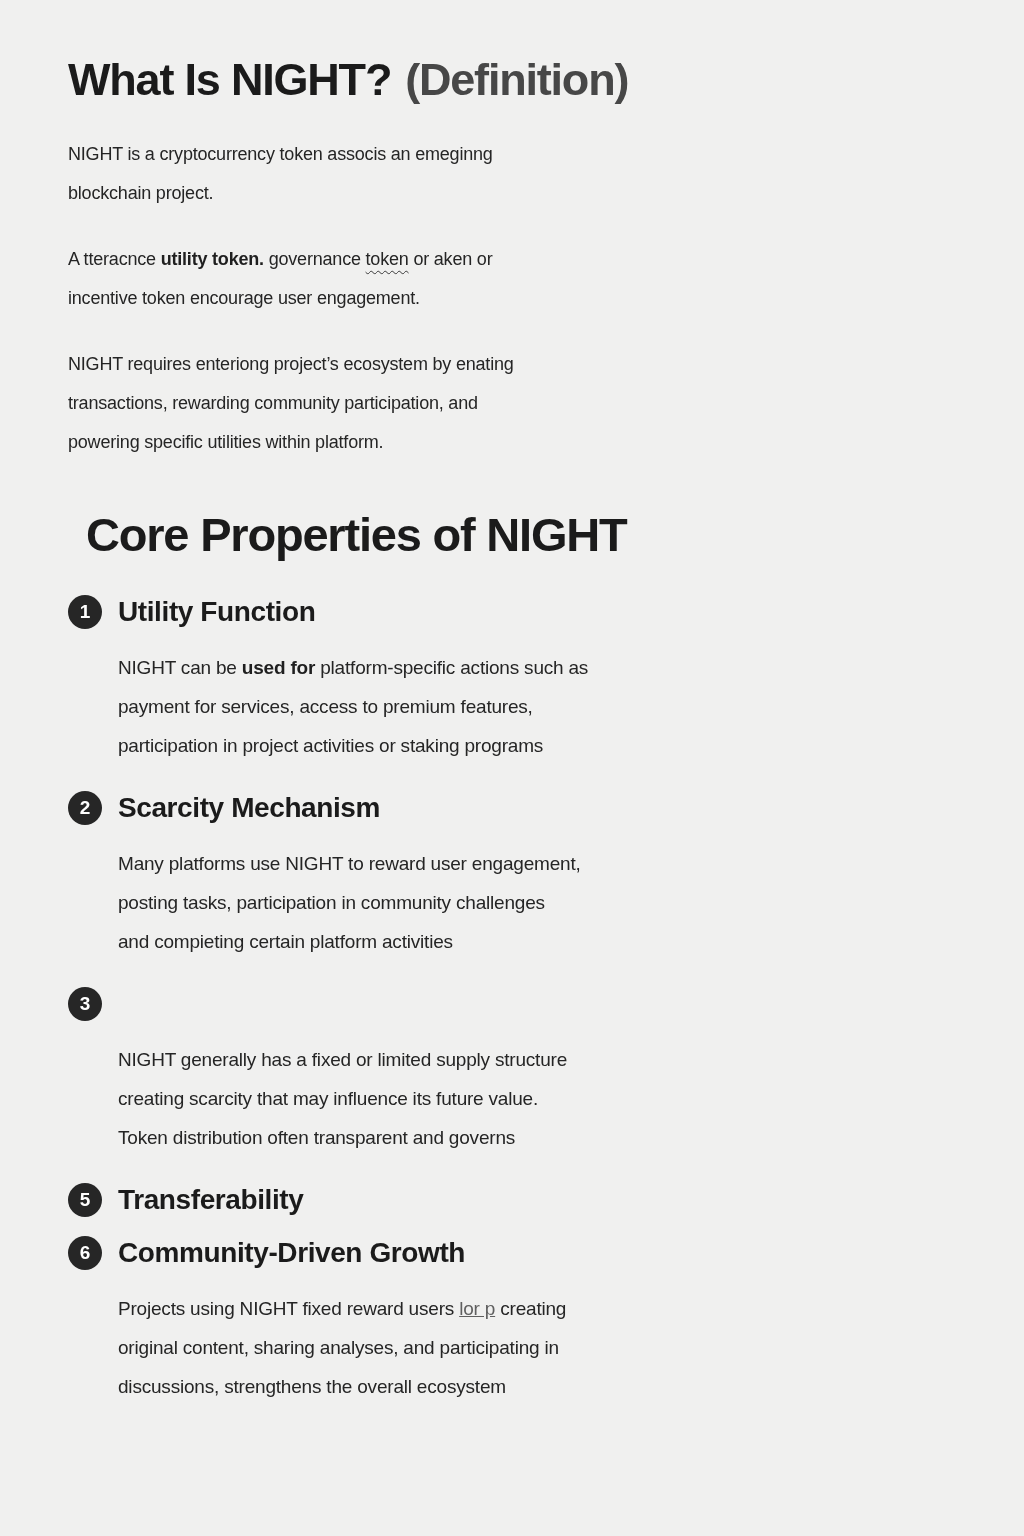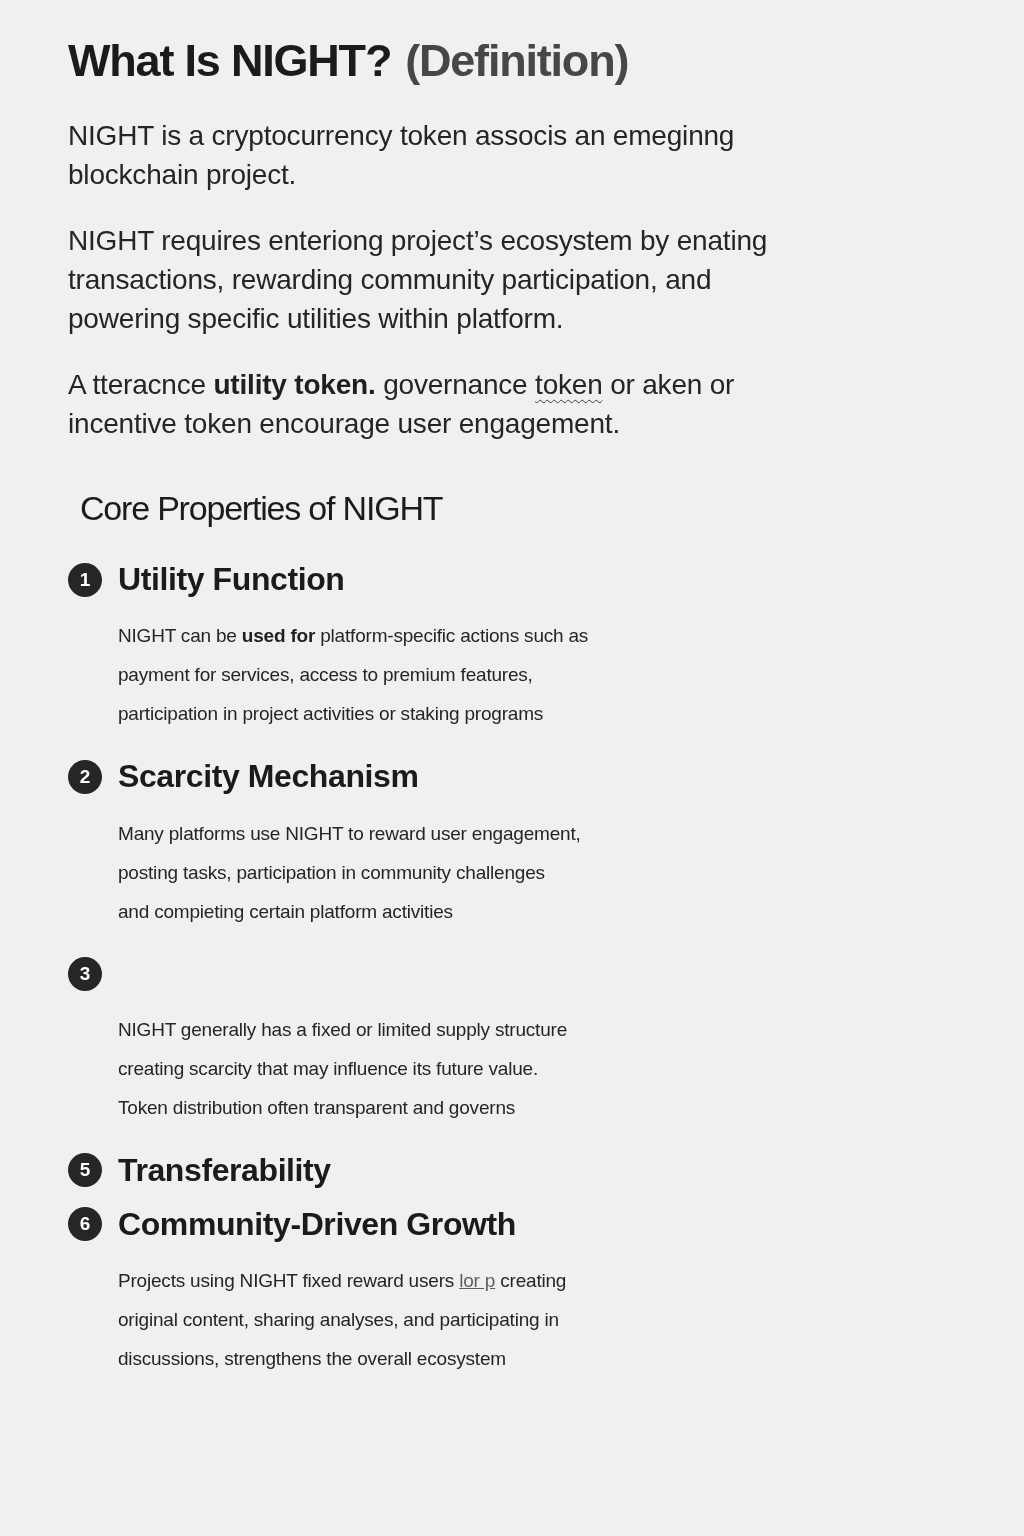--- a/index.html
+++ b/index.html
@@ -13,46 +13,46 @@
   }
   *{box-sizing:border-box;}
   html,body{margin:0;padding:0;}
   body{
     width:1024px;height:1536px;
     background:var(--bg);
     font-family:"Liberation Sans", sans-serif;
     color:var(--ink);
     overflow:hidden;
   }
-  .page{padding:37px 40px 0 68px;}
+  .page{padding:56px 40px 0 68px;}
   h1{
     font-size:45px;line-height:1.08;font-weight:700;
     letter-spacing:-1.2px;color:var(--heading);
     margin:0 0 30px 0;
   }
   h1 .suffix{color:var(--suffix);margin-left:14px;font-weight:700;}
   .para{
-    font-size:28px;line-height:39px;letter-spacing:-0.2px;
+    font-size:18px;line-height:39px;letter-spacing:-0.2px;
     margin:8px 0 27px 0;white-space:pre-wrap;color:var(--ink);
   }
   h2{
-    font-size:34px;line-height:1.05;font-weight:400;
+    font-size:47px;line-height:1.05;font-weight:700;
     letter-spacing:-1.2px;color:var(--heading);
-    margin:48px 0 36px 12px;
+    margin:48px 0 36px 18px;
   }
   .item-header{display:flex;align-items:center;gap:16px;margin:0 0 19px 0;}
   .badge{
     width:34px;height:34px;border-radius:50%;
     background:var(--badge);color:var(--badge-num);
     font-size:19px;font-weight:700;
     display:flex;align-items:center;justify-content:center;
     flex:0 0 auto;
   }
   .item-title{
-    font-size:32px;font-weight:700;letter-spacing:-0.4px;
+    font-size:28px;font-weight:700;letter-spacing:-0.4px;
     color:var(--heading);margin:0;line-height:1.1;
   }
   .item-body{
     font-size:19px;line-height:39px;letter-spacing:-0.2px;
     margin:0 0 26px 50px;white-space:pre-wrap;color:var(--ink);
   }
   .seg-bold{font-weight:700;color:#1f1f1f;}
   .seg-wavy{
     text-decoration:underline;
     text-decoration-style:wavy;
@@ -64,25 +64,25 @@
 </style>
 </head>
 <body>
 
 <div class="page">
 
   <h1><span>What Is NIGHT?</span><span class="suffix">(Definition)</span></h1>
 
   <p class="para"><span>NIGHT is a cryptocurrency token associs an emeginng
 blockchain project.</span></p>
+  <p class="para"><span>A tteracnce </span><span class="seg-bold">utility token.</span><span> governance </span><span class="seg-wavy">token</span><span> or aken or
+incentive token encourage user engagement.</span></p>
   <p class="para"><span>NIGHT requires enteriong project’s ecosystem by enating
 transactions, rewarding community participation, and
 powering specific utilities within platform.</span></p>
-  <p class="para"><span>A tteracnce </span><span class="seg-bold">utility token.</span><span> governance </span><span class="seg-wavy">token</span><span> or aken or
-incentive token encourage user engagement.</span></p>
 
   <h2>Core Properties of NIGHT</h2>
 
   <section class="item">
     <div class="item-header">
       <span class="badge">1</span>
       <h3 class="item-title">Utility Function</h3>
     </div>
     <p class="item-body"><span>NIGHT can be </span><span class="seg-bold">used for</span><span> platform-specific actions such as
 payment for services, access to premium features,

